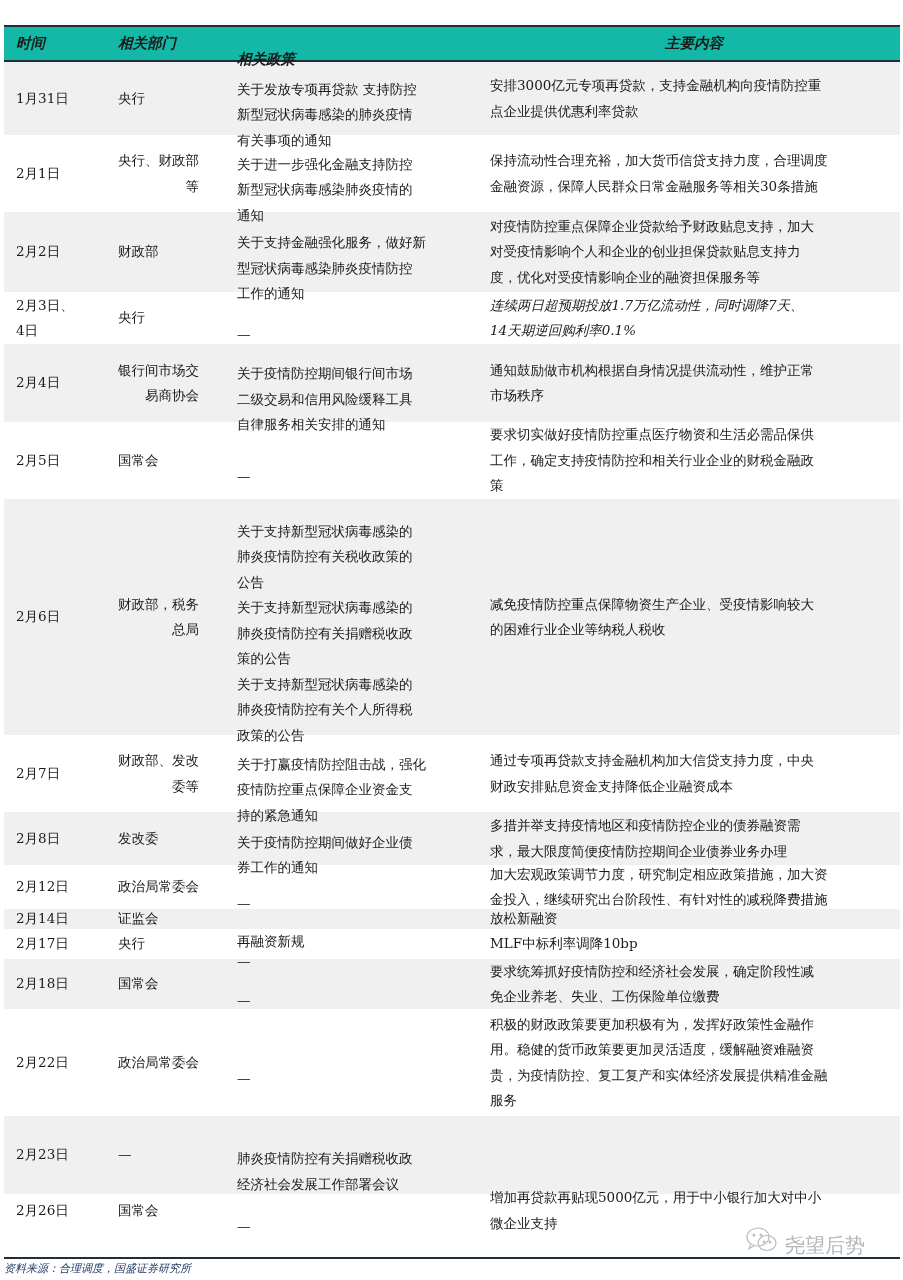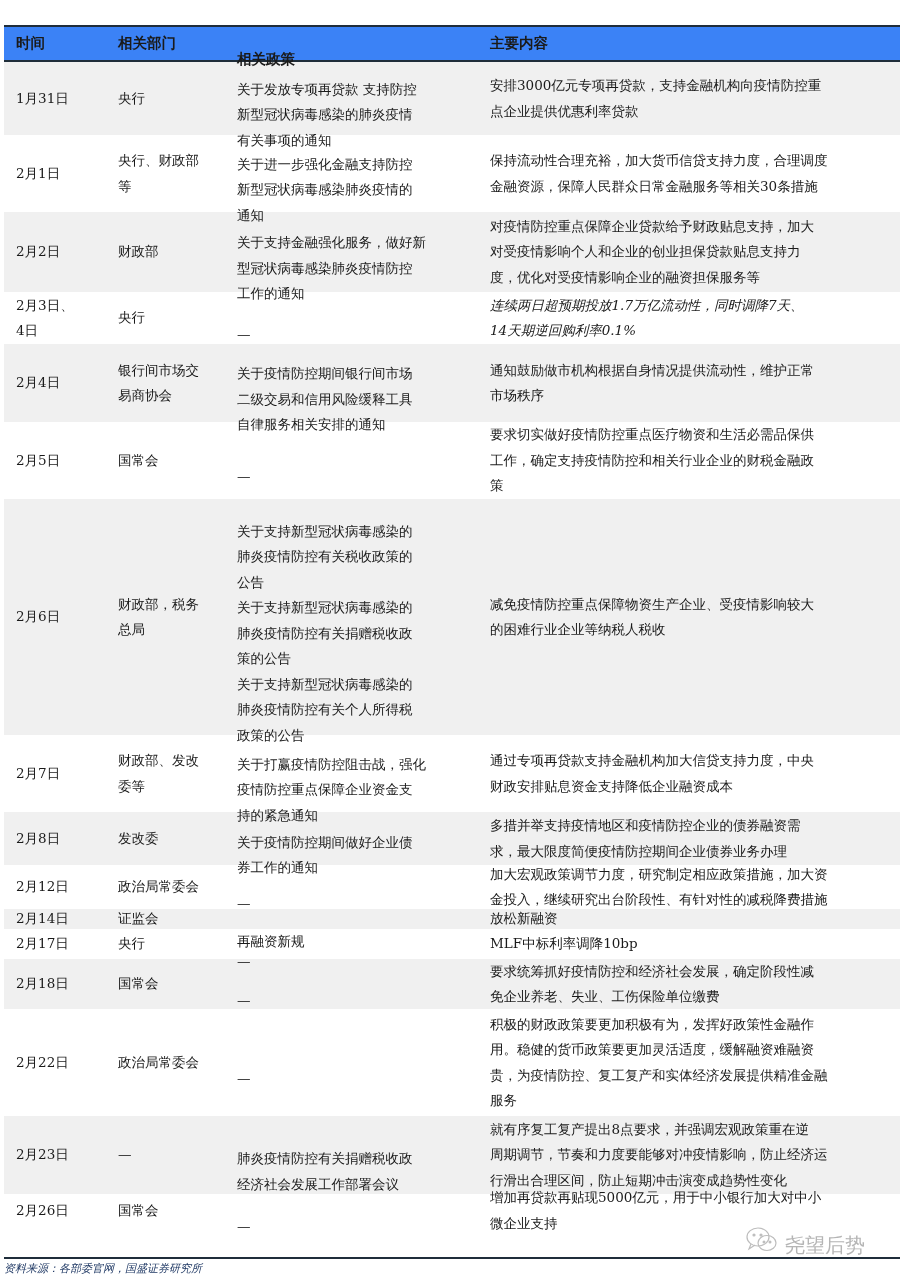--- a/index.html
+++ b/index.html
@@ -10,36 +10,36 @@
     position: absolute; left: 4px; top: 3px; height: 18px;
     font-size: 12px; font-style: italic; color: #6d28d9;
     font-family: "DejaVu Serif", serif; white-space: nowrap; letter-spacing: 0.5px; margin-top: 32px;
   }
 
   .table {
     position: absolute; left: 4px; top: 25px; width: 896px;
     border-top: 2px solid #1f2d3a;
   }
   .row { display: flex; align-items: stretch; }
-  .row.head { height: 35px; border-bottom: 2px solid #1f2d3a; background: #3b82f6; }
+  .row.head { height: 35px; border-bottom: 2px solid #1f2d3a; background: #14b8a6; font-style: italic; }
   .row.gray { background: #f0f0f0; }
   .row.white { background: #ffffff; }
 
   .cell {
     font-size: 13.5px; line-height: 25.5px; padding: 0;
     display: flex; align-items: center;
   }
   .cell .txt { white-space: pre-line; }
   .c-date { width: 112px; padding-left: 12px; }
-  .c-dept { width: 119px; padding-left: 2px; }
+  .c-dept { width: 119px; padding-left: 2px; text-align: right; }
   .c-policy { width: 253px; padding-left: 2px; margin-top: 33px; }
   .c-content { width: 412px; padding-left: 2px; padding-right: 2px; }
 
   .row.head .cell { font-weight: bold; font-size: 14.5px; font-family: "DejaVu Sans", sans-serif; }
-  .row.head .c-content { padding-left: 2px; }
+  .row.head .c-content { padding-left: 2px; justify-content: center; }
 
   .italic { font-style: italic; }
 
   .bottom-rule {
     position: absolute; left: 4px; top: 1257px; width: 896px; height: 0;
     border-top: 2px solid #1f2d3a;
   }
   .source {
     position: absolute; left: 4px; top: 1261px;
     font-size: 11px; font-style: italic; color: #1f3864; white-space: nowrap;
@@ -324,25 +324,20 @@
   <div class="row gray" style="height:78px">
     <div class="cell c-date">
         <span class="txt">2月23日</span>
       </div>
     <div class="cell c-dept">
         <span class="txt">—</span>
       </div>
     <div class="cell c-policy">
         <span class="txt">肺炎疫情防控有关捐赠税收政
 经济社会发展工作部署会议</span>
-      </div>
-    <div class="cell c-content">
-        <span class="txt">就有序复工复产提出8点要求，并强调宏观政策重在逆
-周期调节，节奏和力度要能够对冲疫情影响，防止经济运
-行滑出合理区间，防止短期冲击演变成趋势性变化</span>
       </div>
   </div>
 
   <div class="row white" style="height:33px">
     <div class="cell c-date">
         <span class="txt">2月26日</span>
       </div>
     <div class="cell c-dept">
         <span class="txt">国常会</span>
       </div>
@@ -365,13 +360,13 @@
       <circle cx="9" cy="9" r="1" fill="#bdbdbd"></circle>
       <circle cx="16" cy="9" r="1" fill="#bdbdbd"></circle>
       <circle cx="19" cy="16" r="0.9" fill="#bdbdbd"></circle>
       <circle cx="25" cy="16" r="0.9" fill="#bdbdbd"></circle>
     </svg>
   </span>
   <span>尧望后势</span>
 </div>
 
 <div class="bottom-rule"></div>
-<div class="source">资料来源：各部委官网，国盛证券研究所</div>
+<div class="source">资料来源：合理调度，国盛证券研究所</div>
 
 </body></html>

